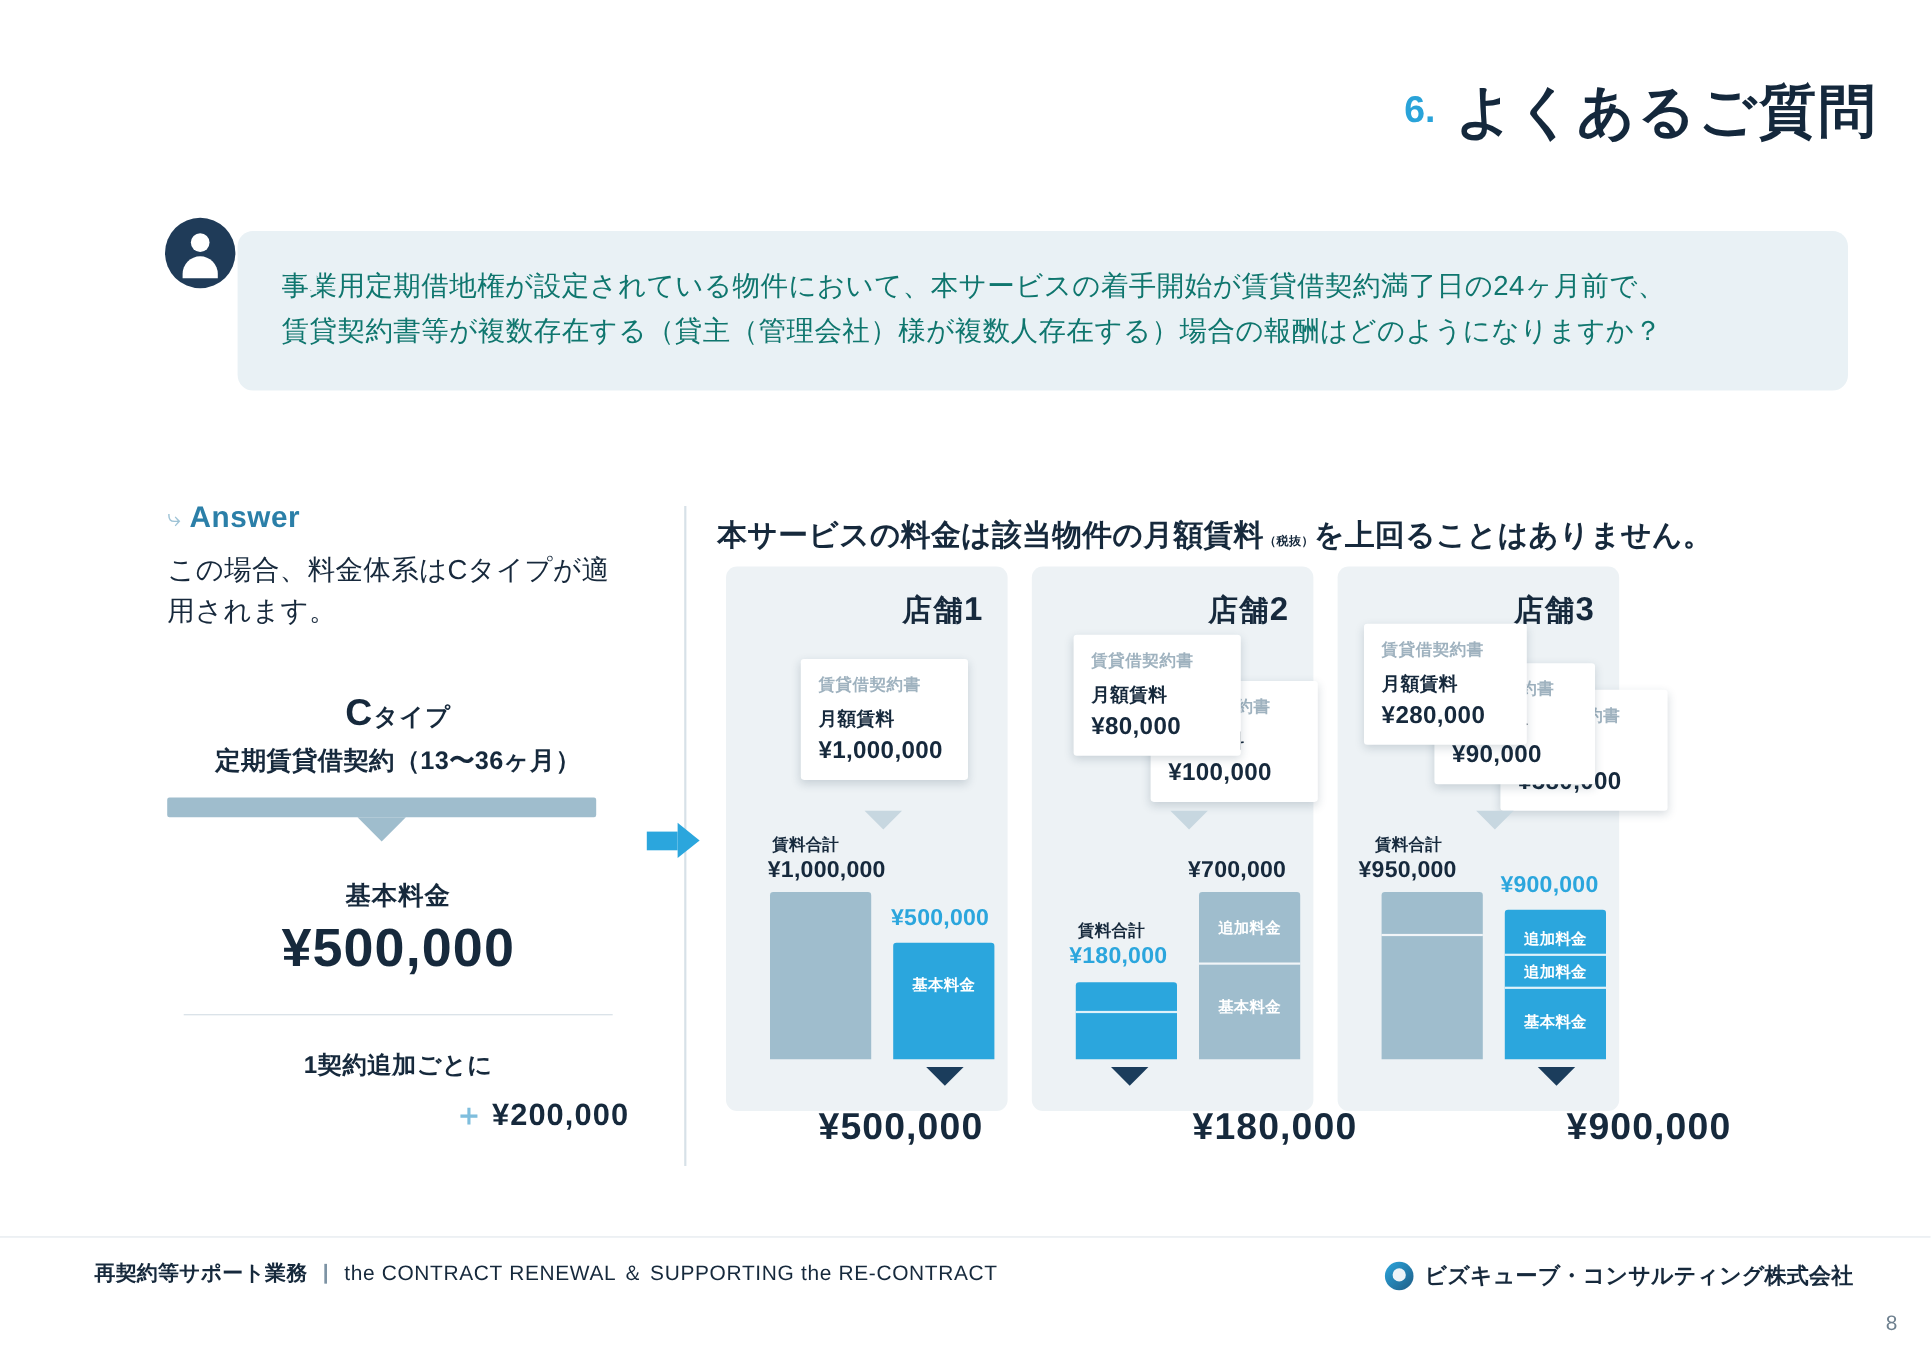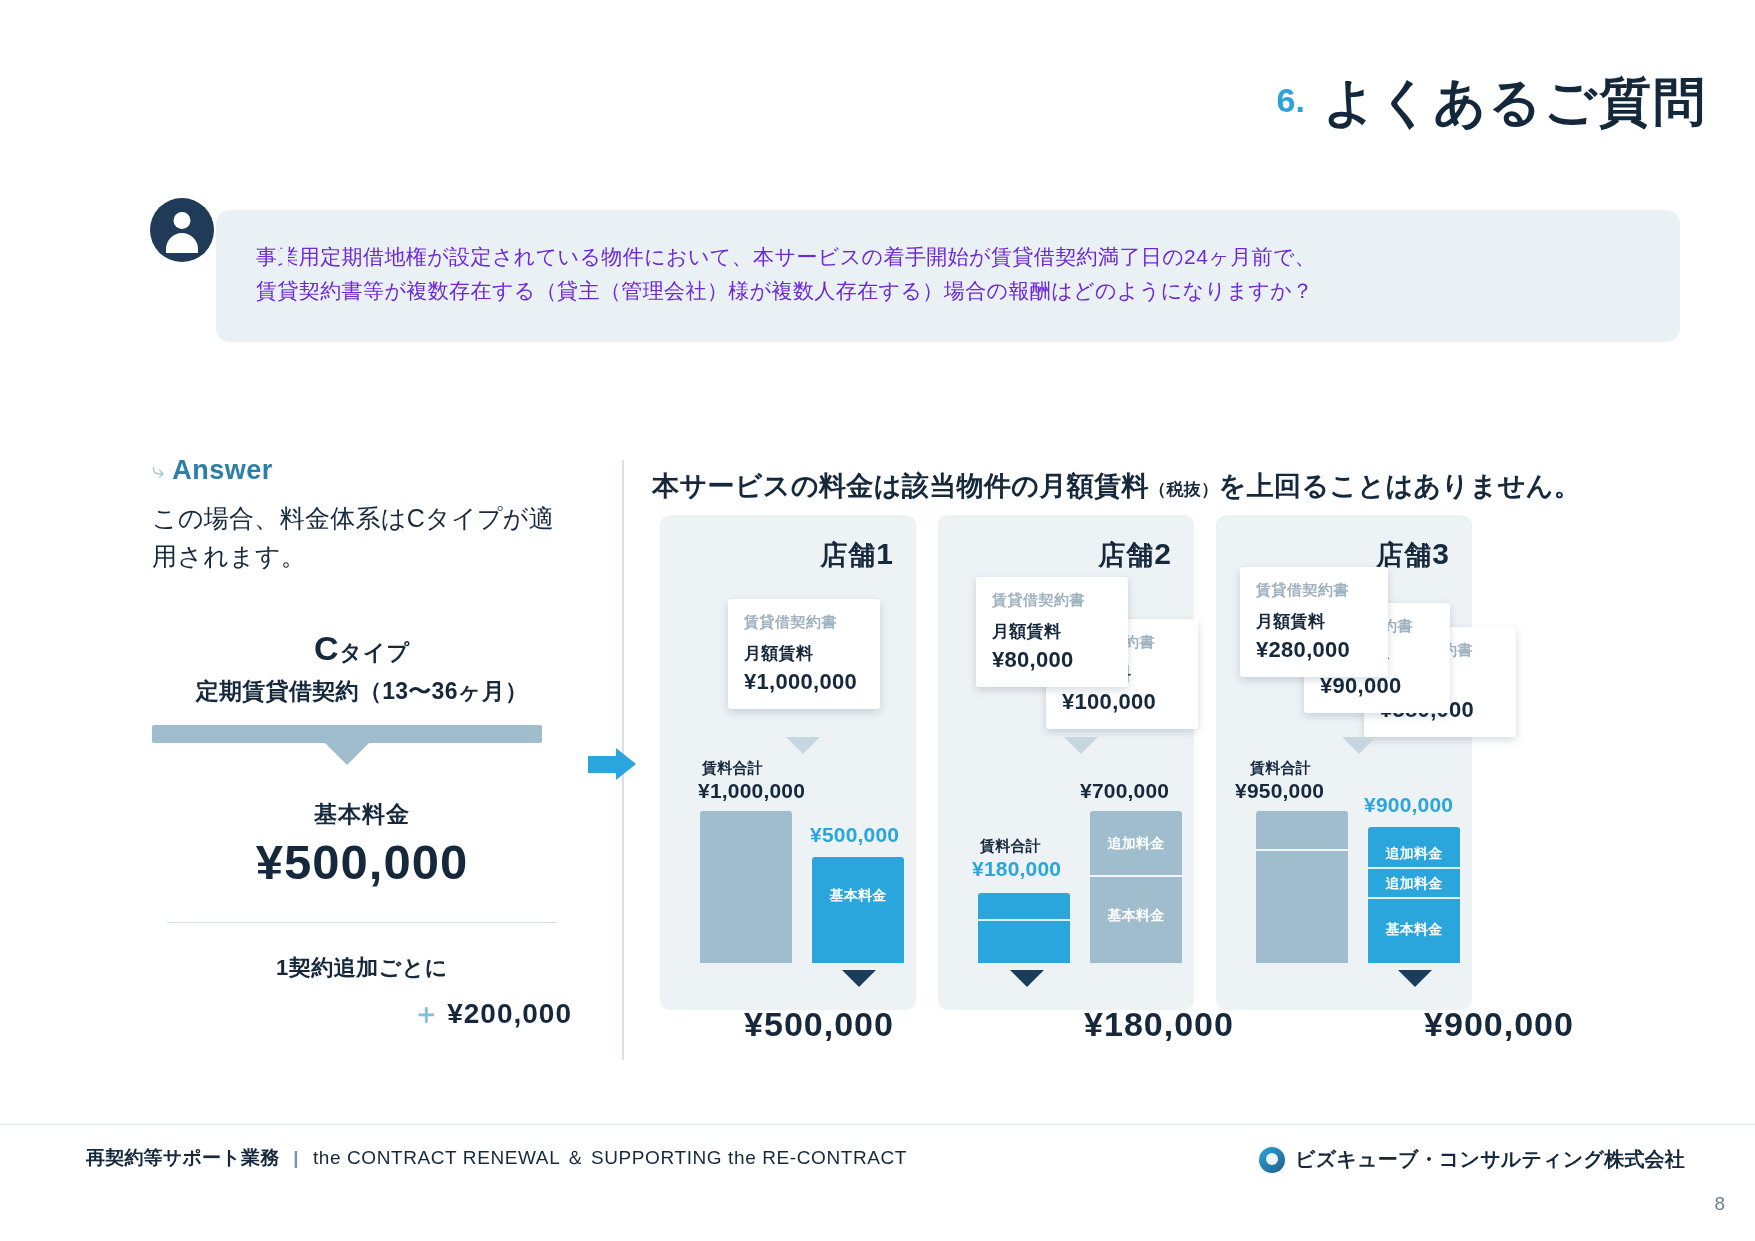--- a/index.html
+++ b/index.html
@@ -42,21 +42,21 @@
     width:32px;height:20px;border-radius:16px 16px 0 0;background:#fff;
   }
   .bubble{
     position:absolute;left:66px;top:12px;
     width:1464px;
     background:#e9f1f5;border-radius:14px;
     padding:30px 38px 34px 40px;
     box-sizing:border-box;
   }
   .bubble p{
-    margin:0;font-size:21px;line-height:1.62;color:#6d28d9;letter-spacing:.4px;
+    margin:0;font-size:25px;line-height:1.62;color:#0f766e;letter-spacing:.4px;
     font-weight:500;
   }
   .bubble-tail{
     position:absolute;left:56px;top:34px;width:0;height:0;
     border-top:12px solid transparent;border-bottom:12px solid transparent;
     border-right:16px solid #e9f1f5;
   }
 
   
   .answer-col{position:absolute;left:152px;top:455px;width:420px;}
@@ -99,21 +99,21 @@
   .connector .head{
     width:0;height:0;border-top:16px solid transparent;border-bottom:16px solid transparent;
     border-left:20px solid #2ba6dd;
   }
 
   
   .right-head{
     position:absolute;left:652px;top:468px;
     font-size:27px;font-weight:bold;color:#16293c;letter-spacing:.4px;
   }
-  .right-head .small{font-size:17px;}
+  .right-head .small{font-size:11px;}
 
   .cards{position:absolute;left:660px;top:515px;display:flex;gap:22px;}
   .card{
     width:256px;height:495px;background:#edf2f5;border-radius:10px;position:relative;
   }
   .card .shop{
     position:absolute;right:22px;top:22px;font-size:27px;font-weight:bold;color:#16293c;letter-spacing:1px;
   }
   .card .shop .n{font-size:30px;}
 

